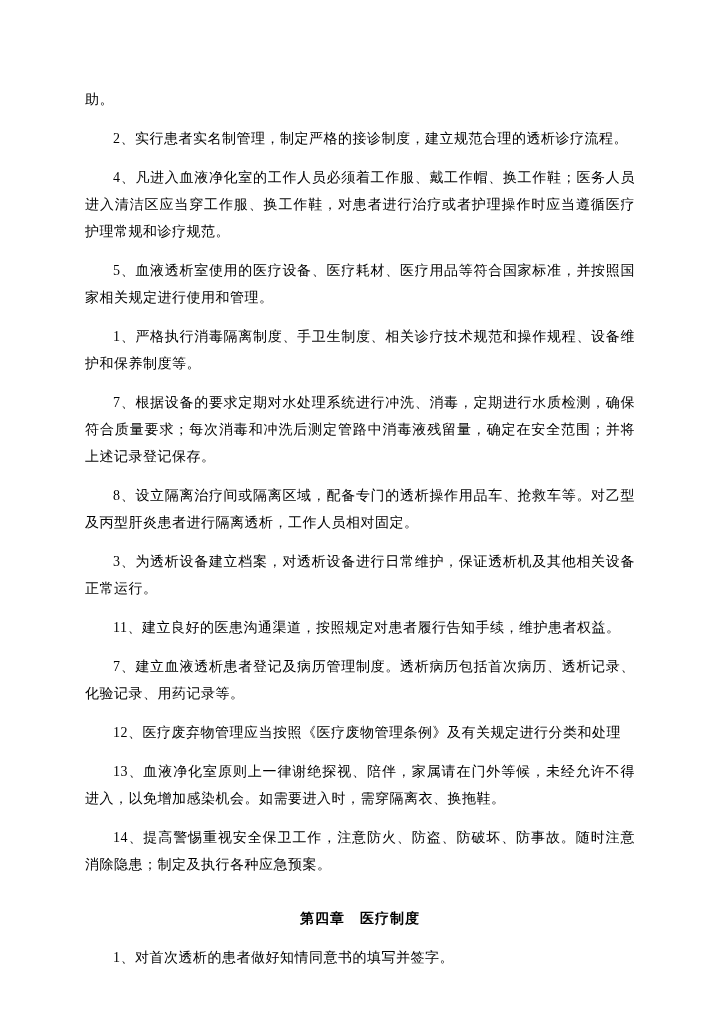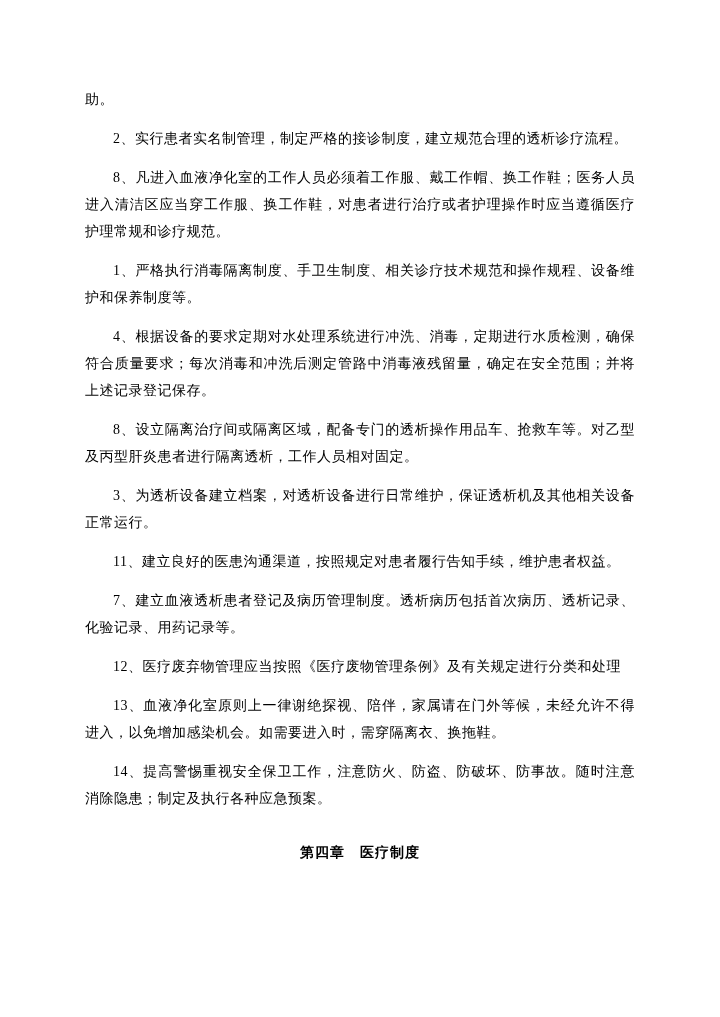--- a/index.html
+++ b/index.html
@@ -40,24 +40,26 @@
     font-size: 14px;
     letter-spacing: 1px;
   }
 </style>
 </head>
 <body>
 
 <div class="page">
   <p class="cont">助。</p>
   <p class="para">2、实行患者实名制管理，制定严格的接诊制度，建立规范合理的透析诊疗流程。</p>
-  <p class="para">8、凡进入血液净化室的工作人员必须着工作服、戴工作帽、换工作鞋；医务人员进入清洁区应当穿工作服、换工作鞋，对患者进行治疗或者护理操作时应当遵循医疗护理常规和诊疗规范。</p>
+  <p class="para">4、凡进入血液净化室的工作人员必须着工作服、戴工作帽、换工作鞋；医务人员进入清洁区应当穿工作服、换工作鞋，对患者进行治疗或者护理操作时应当遵循医疗护理常规和诊疗规范。</p>
+  <p class="para">5、血液透析室使用的医疗设备、医疗耗材、医疗用品等符合国家标准，并按照国家相关规定进行使用和管理。</p>
   <p class="para">1、严格执行消毒隔离制度、手卫生制度、相关诊疗技术规范和操作规程、设备维护和保养制度等。</p>
-  <p class="para">4、根据设备的要求定期对水处理系统进行冲洗、消毒，定期进行水质检测，确保符合质量要求；每次消毒和冲洗后测定管路中消毒液残留量，确定在安全范围；并将上述记录登记保存。</p>
+  <p class="para">7、根据设备的要求定期对水处理系统进行冲洗、消毒，定期进行水质检测，确保符合质量要求；每次消毒和冲洗后测定管路中消毒液残留量，确定在安全范围；并将上述记录登记保存。</p>
   <p class="para">8、设立隔离治疗间或隔离区域，配备专门的透析操作用品车、抢救车等。对乙型及丙型肝炎患者进行隔离透析，工作人员相对固定。</p>
   <p class="para">3、为透析设备建立档案，对透析设备进行日常维护，保证透析机及其他相关设备正常运行。</p>
   <p class="para">11、建立良好的医患沟通渠道，按照规定对患者履行告知手续，维护患者权益。</p>
   <p class="para">7、建立血液透析患者登记及病历管理制度。透析病历包括首次病历、透析记录、化验记录、用药记录等。</p>
   <p class="para">12、医疗废弃物管理应当按照《医疗废物管理条例》及有关规定进行分类和处理</p>
   <p class="para">13、血液净化室原则上一律谢绝探视、陪伴，家属请在门外等候，未经允许不得进入，以免增加感染机会。如需要进入时，需穿隔离衣、换拖鞋。</p>
   <p class="para">14、提高警惕重视安全保卫工作，注意防火、防盗、防破坏、防事故。随时注意消除隐患；制定及执行各种应急预案。</p>
   <h3 class="chapter-heading">第四章　医疗制度</h3>
+  <p class="para">1、对首次透析的患者做好知情同意书的填写并签字。</p>
 </div>
 
 </body></html>

